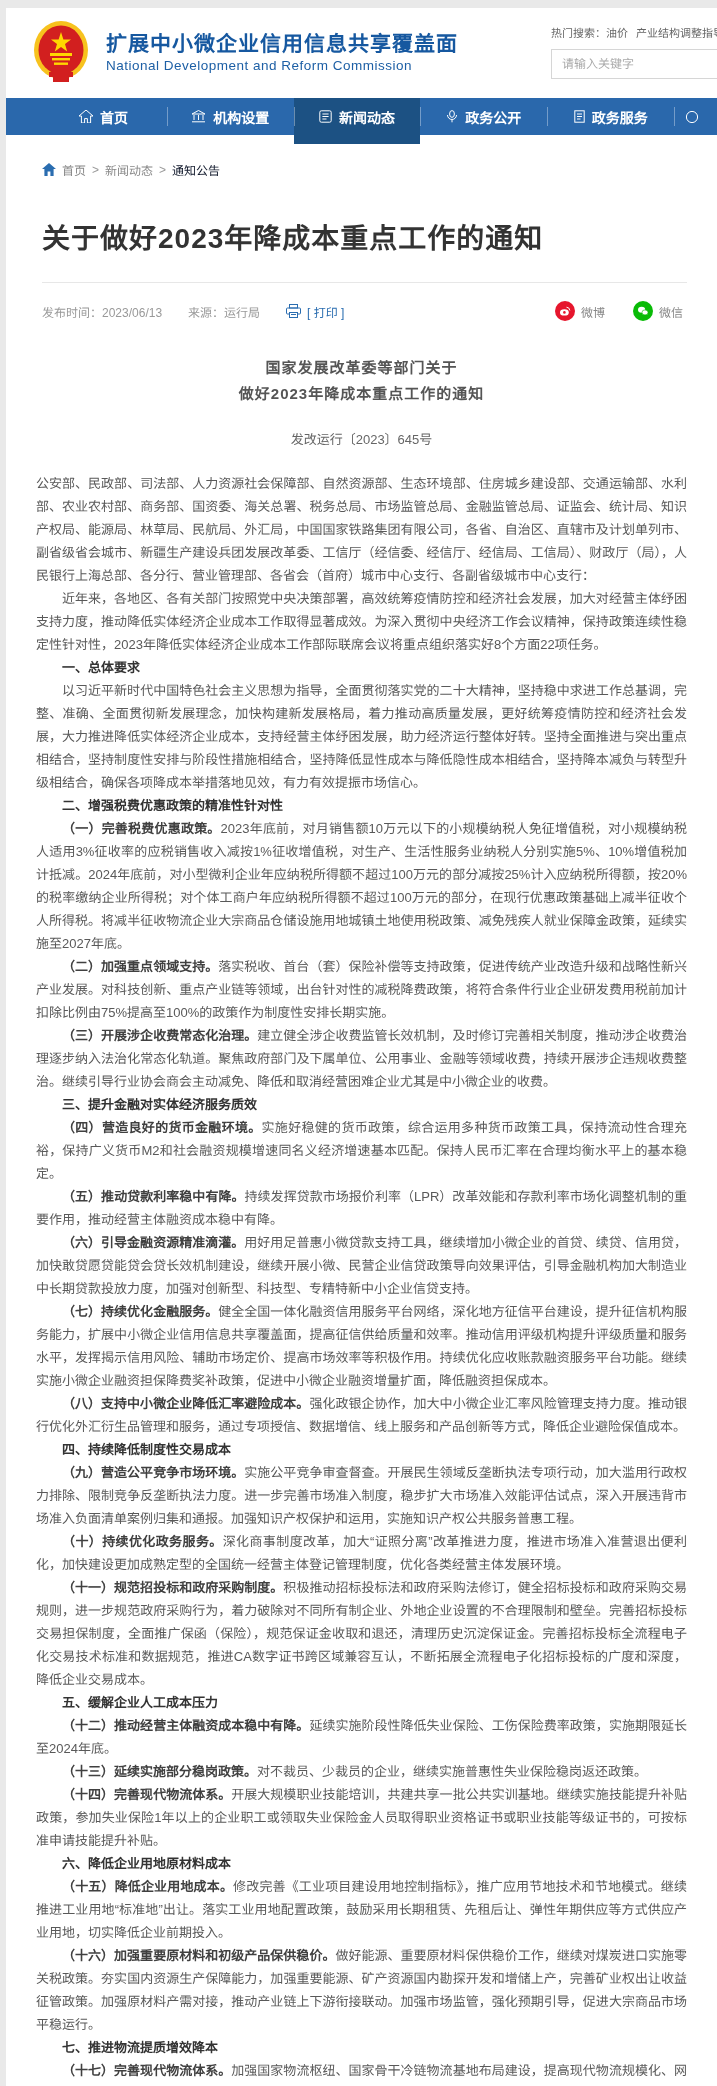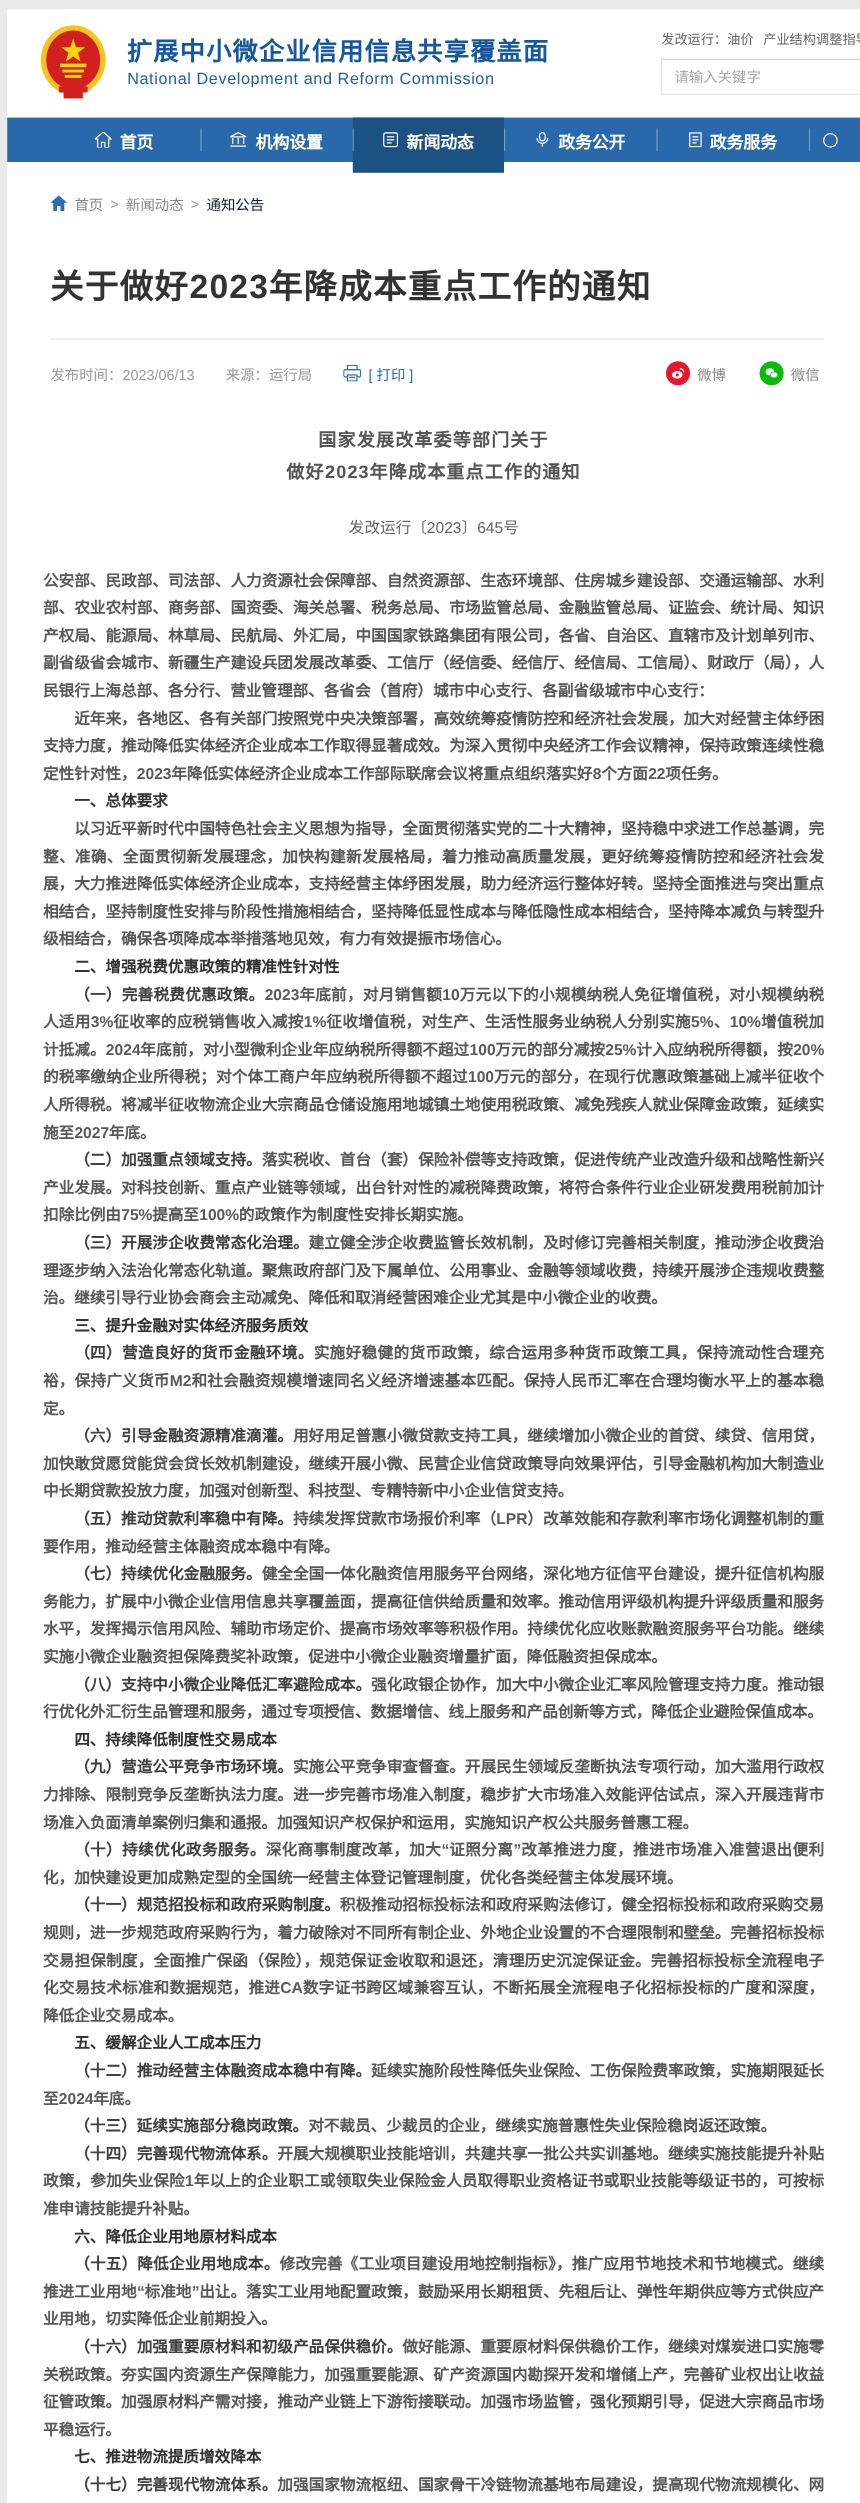--- a/index.html
+++ b/index.html
@@ -103,21 +103,21 @@
     align-items:center; justify-content:center; }
   
   .doc { padding:34px 30px 0 30px; }
   .doc-title-line {
     text-align:center; font-size:15px; font-weight:700; color:#555;
     line-height:26px; letter-spacing:1px;
   }
   .doc-number { text-align:center; font-size:13px; color:#666; margin-top:22px; }
   .doc-body { margin-top:24px; }
   .doc-body p {
-    font-size:13px; line-height:23px; color:#595959; text-align:justify;font-weight:bold;
+    font-size:13px; line-height:23px; color:#595959; text-align:justify;
   }
   .doc-body p.indent { text-indent:2em; }
   .doc-body p.doc-heading { font-weight:700; color:#333; text-indent:2em; }
   .doc-body p b.item-lead { color:#404040; }
   
   svg { display:block; }
 </style>
 </head>
 <body>
 
@@ -135,21 +135,21 @@
         <rect x="23" y="56" width="16" height="6" fill="#d21f1f"></rect>
         <rect x="19" y="52" width="24" height="5" fill="#d21f1f"></rect>
       </svg>
     </span>
     <div class="brand">
       <div class="brand-cn">扩展中小微企业信用信息共享覆盖面</div>
       <div class="brand-en">National Development and Reform Commission</div>
     </div>
     <div class="header-right">
       <div class="hot-search">
-        <span>发改运行：</span><span id="hot-terms"><a href="#">油价</a><a href="#">产业结构调整指导目录</a></span>
+        <span>热门搜索：</span><span id="hot-terms"><a href="#">油价</a><a href="#">产业结构调整指导目录</a></span>
       </div>
       <div class="search-box">
         <input type="text" placeholder="请输入关键字" style="">
       </div>
     </div>
   </header>
 
   <nav class="main-nav" id="main-nav">
       <div class="nav-item">
         <span class="nav-ico">
@@ -277,22 +277,22 @@
         <p class="">公安部、民政部、司法部、人力资源社会保障部、自然资源部、生态环境部、住房城乡建设部、交通运输部、水利部、农业农村部、商务部、国资委、海关总署、税务总局、市场监管总局、金融监管总局、证监会、统计局、知识产权局、能源局、林草局、民航局、外汇局，中国国家铁路集团有限公司，各省、自治区、直辖市及计划单列市、副省级省会城市、新疆生产建设兵团发展改革委、工信厅（经信委、经信厅、经信局、工信局）、财政厅（局），人民银行上海总部、各分行、营业管理部、各省会（首府）城市中心支行、各副省级城市中心支行：</p>
         <p class="indent">近年来，各地区、各有关部门按照党中央决策部署，高效统筹疫情防控和经济社会发展，加大对经营主体纾困支持力度，推动降低实体经济企业成本工作取得显著成效。为深入贯彻中央经济工作会议精神，保持政策连续性稳定性针对性，2023年降低实体经济企业成本工作部际联席会议将重点组织落实好8个方面22项任务。</p>
         <p class="doc-heading">一、总体要求</p>
         <p class="indent">以习近平新时代中国特色社会主义思想为指导，全面贯彻落实党的二十大精神，坚持稳中求进工作总基调，完整、准确、全面贯彻新发展理念，加快构建新发展格局，着力推动高质量发展，更好统筹疫情防控和经济社会发展，大力推进降低实体经济企业成本，支持经营主体纾困发展，助力经济运行整体好转。坚持全面推进与突出重点相结合，坚持制度性安排与阶段性措施相结合，坚持降低显性成本与降低隐性成本相结合，坚持降本减负与转型升级相结合，确保各项降成本举措落地见效，有力有效提振市场信心。</p>
         <p class="doc-heading">二、增强税费优惠政策的精准性针对性</p>
         <p class="indent"><b class="item-lead">（一）完善税费优惠政策。</b>2023年底前，对月销售额10万元以下的小规模纳税人免征增值税，对小规模纳税人适用3%征收率的应税销售收入减按1%征收增值税，对生产、生活性服务业纳税人分别实施5%、10%增值税加计抵减。2024年底前，对小型微利企业年应纳税所得额不超过100万元的部分减按25%计入应纳税所得额，按20%的税率缴纳企业所得税；对个体工商户年应纳税所得额不超过100万元的部分，在现行优惠政策基础上减半征收个人所得税。将减半征收物流企业大宗商品仓储设施用地城镇土地使用税政策、减免残疾人就业保障金政策，延续实施至2027年底。</p>
         <p class="indent"><b class="item-lead">（二）加强重点领域支持。</b>落实税收、首台（套）保险补偿等支持政策，促进传统产业改造升级和战略性新兴产业发展。对科技创新、重点产业链等领域，出台针对性的减税降费政策，将符合条件行业企业研发费用税前加计扣除比例由75%提高至100%的政策作为制度性安排长期实施。</p>
         <p class="indent"><b class="item-lead">（三）开展涉企收费常态化治理。</b>建立健全涉企收费监管长效机制，及时修订完善相关制度，推动涉企收费治理逐步纳入法治化常态化轨道。聚焦政府部门及下属单位、公用事业、金融等领域收费，持续开展涉企违规收费整治。继续引导行业协会商会主动减免、降低和取消经营困难企业尤其是中小微企业的收费。</p>
         <p class="doc-heading">三、提升金融对实体经济服务质效</p>
         <p class="indent"><b class="item-lead">（四）营造良好的货币金融环境。</b>实施好稳健的货币政策，综合运用多种货币政策工具，保持流动性合理充裕，保持广义货币M2和社会融资规模增速同名义经济增速基本匹配。保持人民币汇率在合理均衡水平上的基本稳定。</p>
+        <p class="indent"><b class="item-lead">（五）推动贷款利率稳中有降。</b>持续发挥贷款市场报价利率（LPR）改革效能和存款利率市场化调整机制的重要作用，推动经营主体融资成本稳中有降。</p>
         <p class="indent"><b class="item-lead">（六）引导金融资源精准滴灌。</b>用好用足普惠小微贷款支持工具，继续增加小微企业的首贷、续贷、信用贷，加快敢贷愿贷能贷会贷长效机制建设，继续开展小微、民营企业信贷政策导向效果评估，引导金融机构加大制造业中长期贷款投放力度，加强对创新型、科技型、专精特新中小企业信贷支持。</p>
-        <p class="indent"><b class="item-lead">（五）推动贷款利率稳中有降。</b>持续发挥贷款市场报价利率（LPR）改革效能和存款利率市场化调整机制的重要作用，推动经营主体融资成本稳中有降。</p>
         <p class="indent"><b class="item-lead">（七）持续优化金融服务。</b>健全全国一体化融资信用服务平台网络，深化地方征信平台建设，提升征信机构服务能力，扩展中小微企业信用信息共享覆盖面，提高征信供给质量和效率。推动信用评级机构提升评级质量和服务水平，发挥揭示信用风险、辅助市场定价、提高市场效率等积极作用。持续优化应收账款融资服务平台功能。继续实施小微企业融资担保降费奖补政策，促进中小微企业融资增量扩面，降低融资担保成本。</p>
         <p class="indent"><b class="item-lead">（八）支持中小微企业降低汇率避险成本。</b>强化政银企协作，加大中小微企业汇率风险管理支持力度。推动银行优化外汇衍生品管理和服务，通过专项授信、数据增信、线上服务和产品创新等方式，降低企业避险保值成本。</p>
         <p class="doc-heading">四、持续降低制度性交易成本</p>
         <p class="indent"><b class="item-lead">（九）营造公平竞争市场环境。</b>实施公平竞争审查督查。开展民生领域反垄断执法专项行动，加大滥用行政权力排除、限制竞争反垄断执法力度。进一步完善市场准入制度，稳步扩大市场准入效能评估试点，深入开展违背市场准入负面清单案例归集和通报。加强知识产权保护和运用，实施知识产权公共服务普惠工程。</p>
         <p class="indent"><b class="item-lead">（十）持续优化政务服务。</b>深化商事制度改革，加大“证照分离”改革推进力度，推进市场准入准营退出便利化，加快建设更加成熟定型的全国统一经营主体登记管理制度，优化各类经营主体发展环境。</p>
         <p class="indent"><b class="item-lead">（十一）规范招投标和政府采购制度。</b>积极推动招标投标法和政府采购法修订，健全招标投标和政府采购交易规则，进一步规范政府采购行为，着力破除对不同所有制企业、外地企业设置的不合理限制和壁垒。完善招标投标交易担保制度，全面推广保函（保险），规范保证金收取和退还，清理历史沉淀保证金。完善招标投标全流程电子化交易技术标准和数据规范，推进CA数字证书跨区域兼容互认，不断拓展全流程电子化招标投标的广度和深度，降低企业交易成本。</p>
         <p class="doc-heading">五、缓解企业人工成本压力</p>
         <p class="indent"><b class="item-lead">（十二）推动经营主体融资成本稳中有降。</b>延续实施阶段性降低失业保险、工伤保险费率政策，实施期限延长至2024年底。</p>
         <p class="indent"><b class="item-lead">（十三）延续实施部分稳岗政策。</b>对不裁员、少裁员的企业，继续实施普惠性失业保险稳岗返还政策。</p>
         <p class="indent"><b class="item-lead">（十四）完善现代物流体系。</b>开展大规模职业技能培训，共建共享一批公共实训基地。继续实施技能提升补贴政策，参加失业保险1年以上的企业职工或领取失业保险金人员取得职业资格证书或职业技能等级证书的，可按标准申请技能提升补贴。</p>

